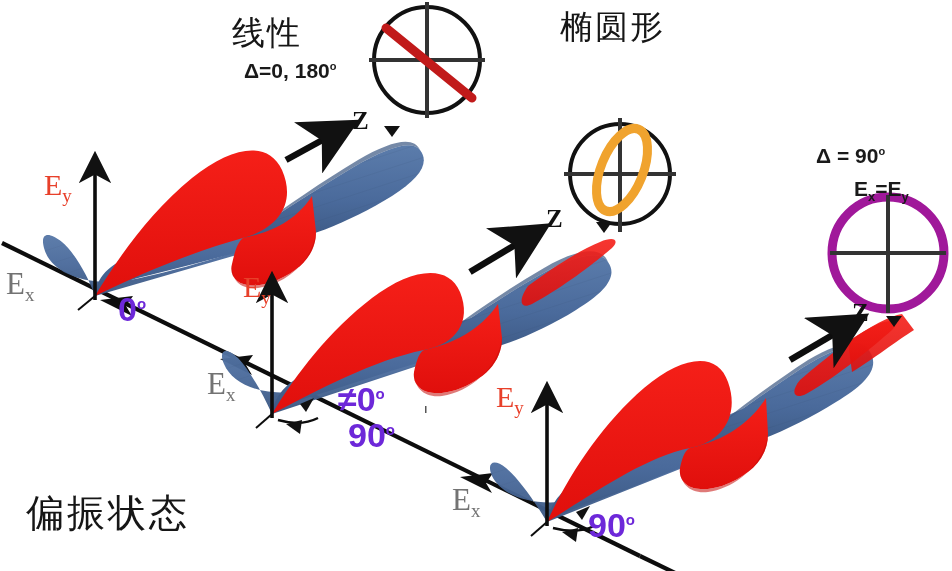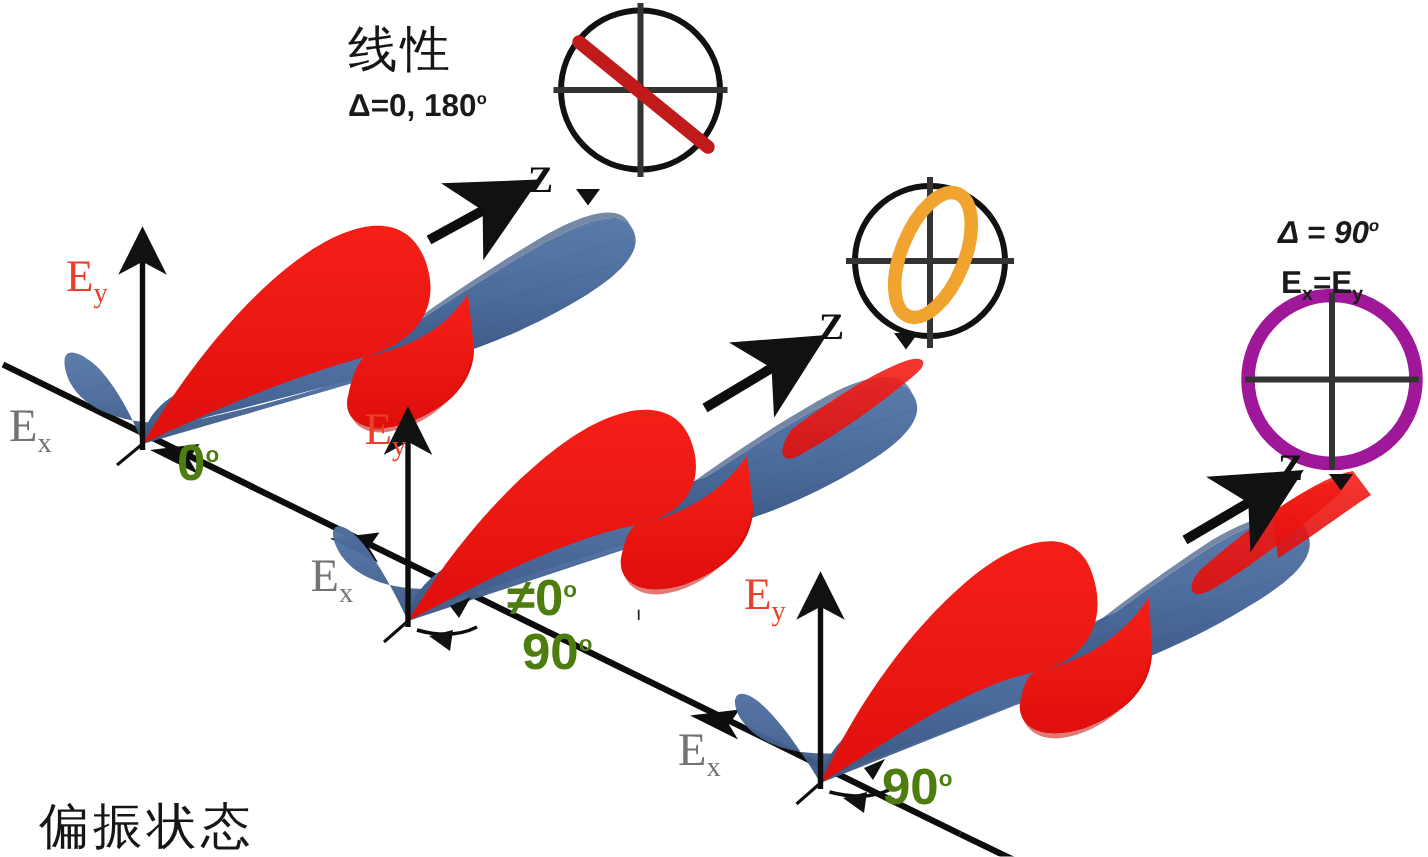--- a/index.html
+++ b/index.html
@@ -28,21 +28,21 @@
     white-space: nowrap;
     line-height: 1;
     user-select: none;
   }
   .cjk {
     font-family: "DejaVu Sans", "Liberation Sans", sans-serif;
     color: #161616;
     font-weight: 500;
   }
   .title-cjk { font-size: 33px; letter-spacing: 2px; }
-  .caption-cjk { font-size: 33px; letter-spacing: 3px; margin-top: 40px; }
+  .caption-cjk { font-size: 38px; letter-spacing: 3px; }
   .formula {
     font-family: "Liberation Sans", "DejaVu Sans", sans-serif;
     font-weight: bold;
     color: #1a1a1a;
     font-size: 21px;
   }
   .formula .sub {
     font-size: 13px;
     vertical-align: sub;
   }
@@ -63,21 +63,21 @@
     font-family: "Liberation Serif", "DejaVu Serif", serif;
   }
   .ex-lab .sub { font-size: 19px; vertical-align: sub; }
   .zlab {
     color: #111;
     font-size: 25px;
     font-weight: bold;
     font-family: "Liberation Serif", "DejaVu Serif", serif;
   }
   .anglab {
-    color: #4d7c0f;
+    color: #6d28d9;
     font-weight: bold;
     font-size: 34px;
     font-family: "Liberation Sans", sans-serif;
   }
   .anglab .deg { font-size: 15px; vertical-align: super; }
   .tinymark {
     color: #222;
     font-size: 13px;
   }
 </style>
@@ -342,26 +342,27 @@
     </g>
 
     <g>
       <circle cx="888" cy="253" r="56" fill="none" stroke="#a0189a" stroke-width="9"></circle>
       <line x1="888" y1="195" x2="888" y2="313" stroke="#333" stroke-width="4"></line>
       <line x1="830" y1="253" x2="946" y2="253" stroke="#333" stroke-width="4"></line>
     </g>
   </svg>
 
   <div class="lbl cjk title-cjk" style="left:232px; top:16px;">线性</div>
-  <div class="lbl formula" style="left:232px; top:60px;">
+  <div class="lbl formula" style="left:244px; top:60px;">
     <span>Δ=0, 180</span><span class="deg">o</span>
   </div>
 
-
-  <div class="lbl formula" style="left:852px; top:145px;font-style:italic;">
+  <div class="lbl cjk title-cjk" style="left:560px; top:10px;">椭圆形</div>
+
+  <div class="lbl formula" style="left:816px; top:145px;">
     <span>Δ = 90</span><span class="deg">o</span>
   </div>
   <div class="lbl formula" style="left:854px; top:178px;">
     <span>E</span><span class="sub">x</span><span>=E</span><span class="sub">y</span>
   </div>
 
   <div class="lbl ey-lab" style="left:44px; top:170px;">
     <span>E</span><span class="sub">y</span>
   </div>
   <div class="lbl ex-lab" style="left:6px; top:268px;">

